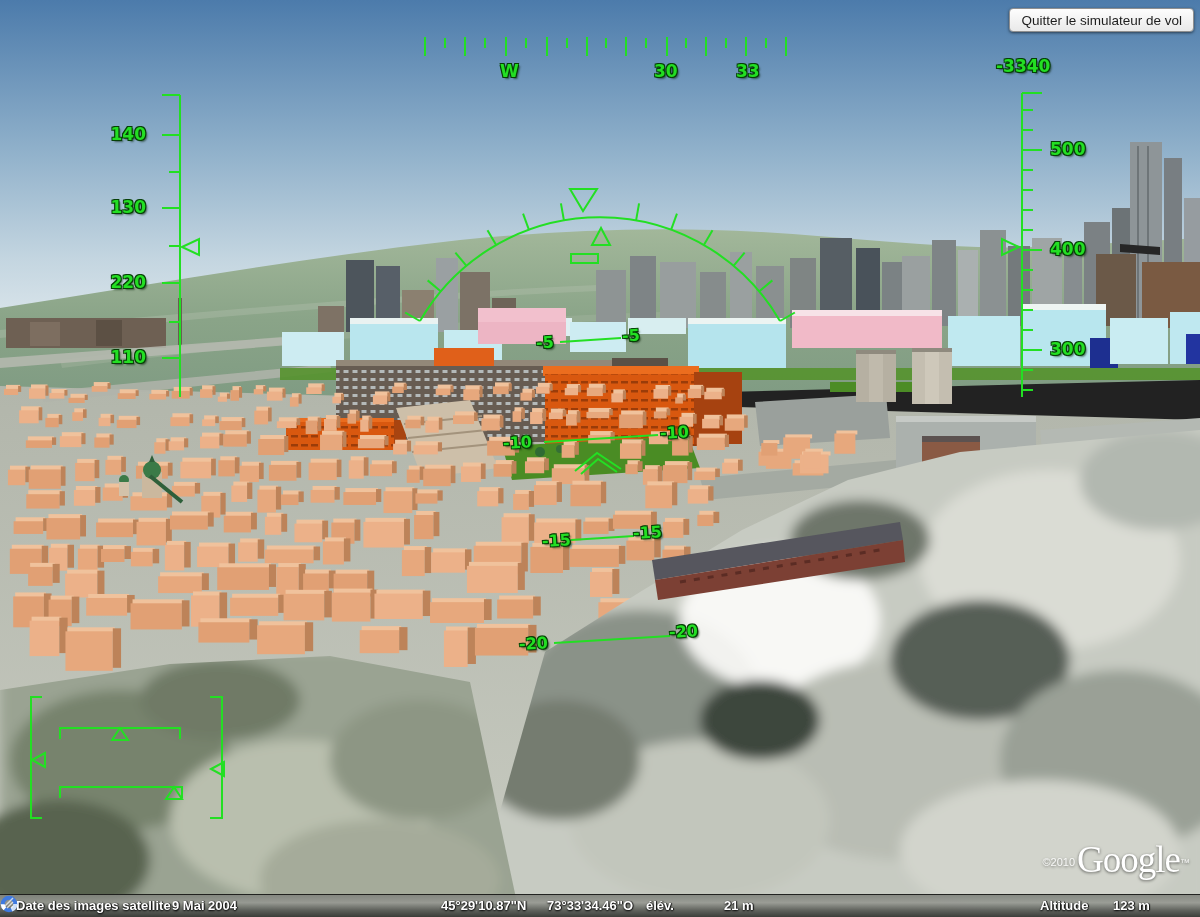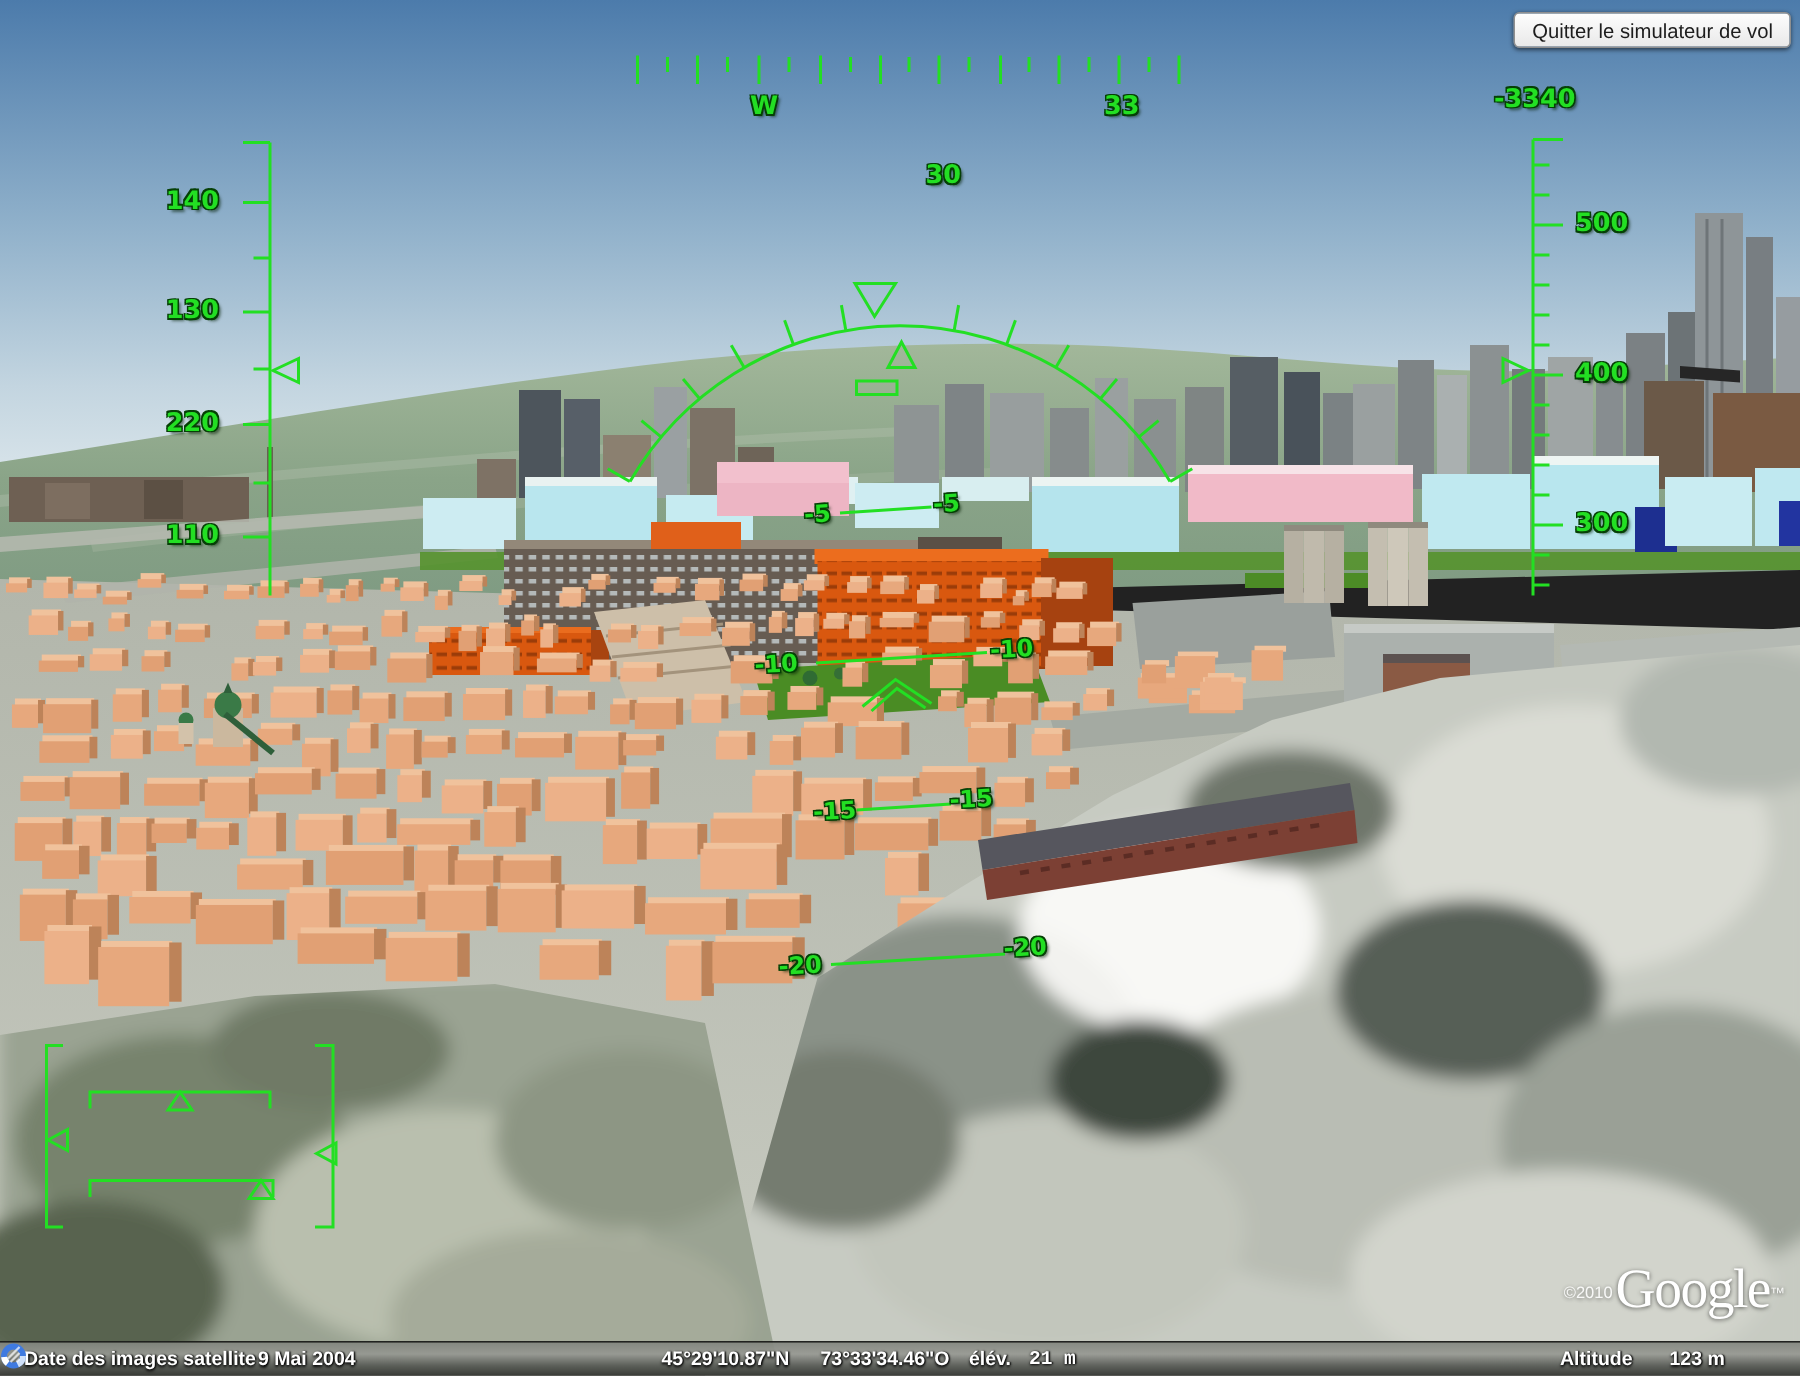--- a/index.html
+++ b/index.html
@@ -31,21 +31,21 @@
   .ge-logo .gword{font:400 37px "Liberation Serif",serif;letter-spacing:-1px;}
   .ge-logo sup{font:10px "Liberation Sans",sans-serif;opacity:.85;}
   
   .status-bar{position:absolute;left:0;bottom:0;width:1200px;height:22px;
     background:linear-gradient(180deg,rgba(130,133,126,.92) 0%,rgba(150,152,146,.92) 35%,rgba(86,89,84,.92) 70%,rgba(52,54,50,.95) 100%);
     border-top:1px solid rgba(0,0,0,.45);
     color:#fff;font:bold 13px "Liberation Sans",sans-serif;
     text-shadow:0 1px 2px #000,1px 0 1px rgba(0,0,0,.8);}
   .status-bar span{position:absolute;top:3px;white-space:nowrap;}
   .sb-date-label{left:16px;text-align:center;}  .sb-date-value{left:172px;}
-  .sb-lat{left:441px;} .sb-lon{left:547px;} .sb-elev-l{left:646px;} .sb-elev-v{left:686px;font-family:Liberation Mono, monospace;}
+  .sb-lat{left:441px;} .sb-lon{left:547px;} .sb-elev-l{left:646px;} .sb-elev-v{left:724px;}
   .sb-alt-l{left:1040px;} .sb-alt-v{left:1113px;}
   .sb-spinner{position:absolute;left:1163px;top:2px;}
   .sb-grip{position:absolute;right:1px;top:4px;}
 </style>
 </head>
 <body>
 
 <div class="stage">
 
   <svg class="scene" width="1200" height="917" viewBox="0 0 1200 917">
@@ -918,21 +918,21 @@
         <polygon points="211,769 224,762 224,776"></polygon>
         <path d="M60,739 V728 H180 V739"></path>
         <polygon points="120,728 112,740 128,740"></polygon>
         <path d="M60,798 V787 H182 V798"></path>
         <polygon points="174,787 166,799 182,799"></polygon>
       </g>
     </g>
   </svg>
 
   <div class="hud-label" style="left:500px;top:61px;">W</div>
-  <div class="hud-label" style="left:617px;top:61px;margin-top:46px;">30</div>
+  <div class="hud-label" style="left:654px;top:61px;">30</div>
   <div class="hud-label" style="left:736px;top:61px;">33</div>
 
   <div class="hud-label ral" style="left:110px;top:124px;">140</div>
   <div class="hud-label ral" style="left:110px;top:197px;">130</div>
   <div class="hud-label ral" style="left:110px;top:272px;">220</div>
   <div class="hud-label ral" style="left:110px;top:347px;">110</div>
 
   <div class="hud-label" style="left:996px;top:56px;">-3340</div>
   <div class="hud-label" style="left:1050px;top:139px;">500</div>
   <div class="hud-label" style="left:1050px;top:239px;">400</div>

